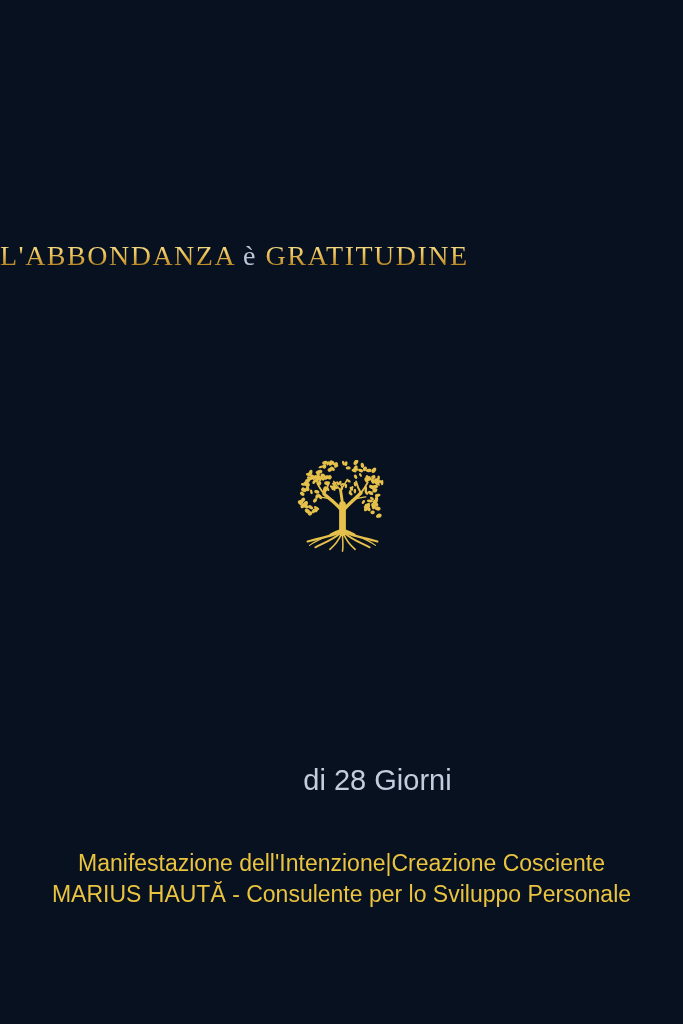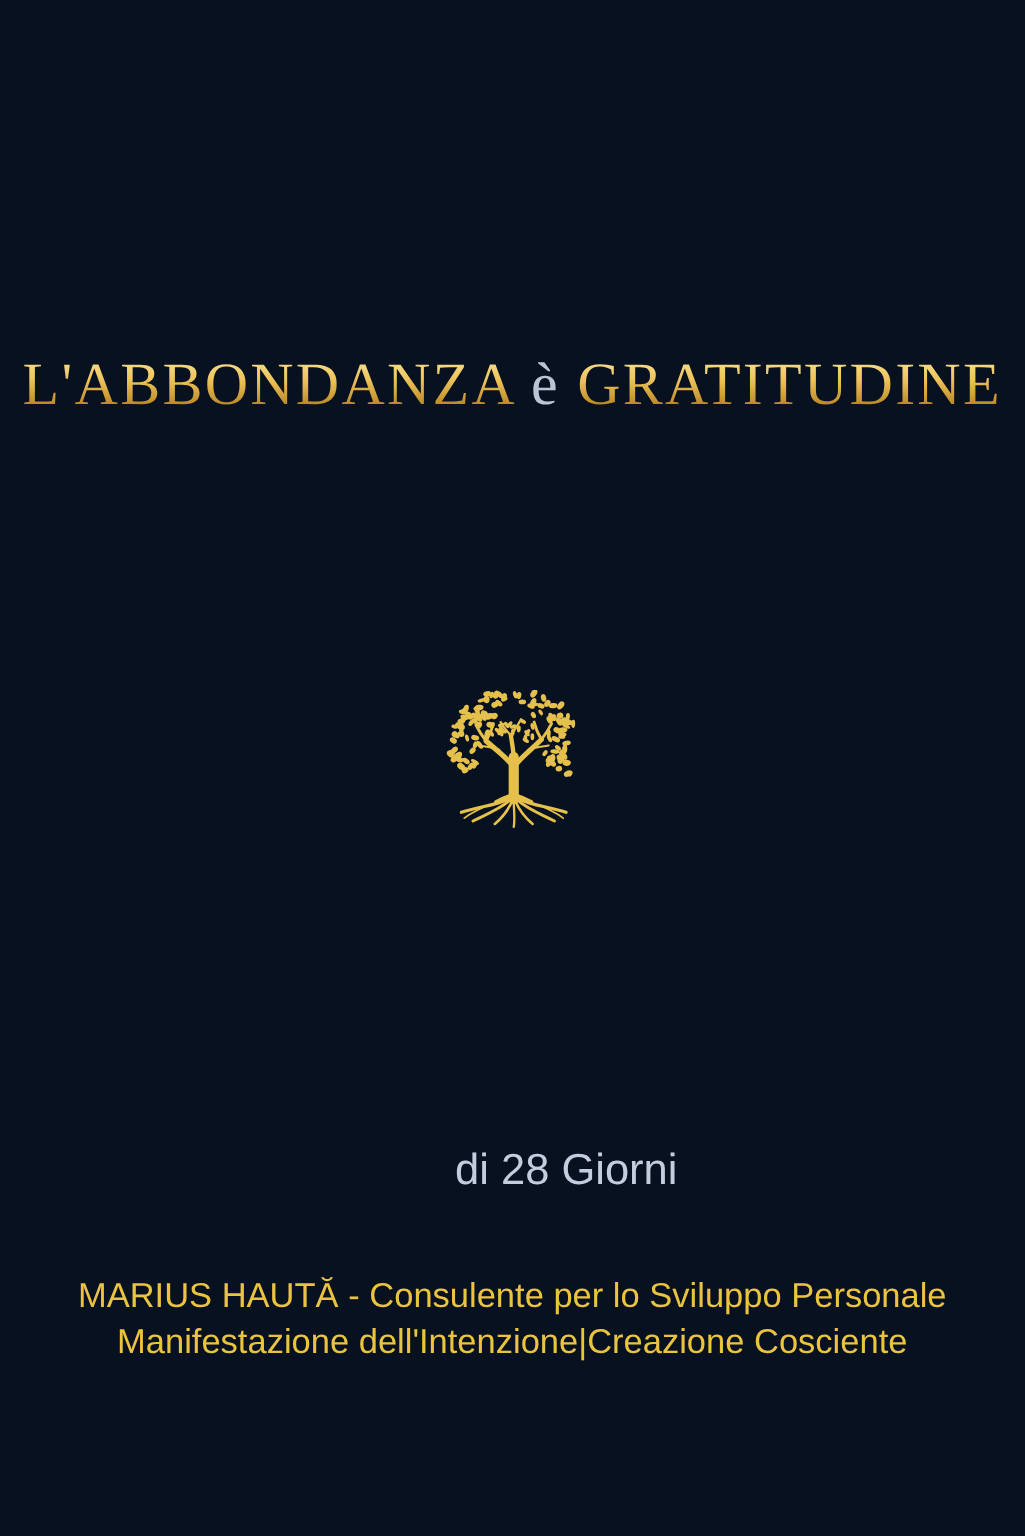--- a/index.html
+++ b/index.html
@@ -12,23 +12,22 @@
     overflow: hidden;
     font-family: "Liberation Sans", sans-serif;
     margin: 0 auto;
   }
   
   .title {
     position: absolute;
     top: 236px;
     left: 0;
     width: 100%;
-    text-align: center;
     font-family: "Liberation Serif", serif;
-    font-size: 40px;
+    font-size: 28px;
     letter-spacing: 1.5px;
     line-height: 40px;
     white-space: nowrap;
   }
   .gold-grad { color: #d9a92c; }
   @supports ((-webkit-background-clip: text) or (background-clip: text)) {
     .gold-grad {
       background: linear-gradient(180deg, #f8e9a0 5%, #eec35a 45%, #a87310 96%);
       -webkit-background-clip: text;
       background-clip: text;
@@ -251,17 +250,17 @@
         <ellipse cx="58.0" cy="32.9" rx="1.3" ry="2.4" transform="rotate(5 58.0 32.9)"></ellipse>
         <ellipse cx="47.3" cy="23.5" rx="1.3" ry="2.4" transform="rotate(36 47.3 23.5)"></ellipse>
         <ellipse cx="58.3" cy="34.6" rx="1.3" ry="2.4" transform="rotate(124 58.3 34.6)"></ellipse>
         <ellipse cx="34.7" cy="29.8" rx="1.3" ry="2.4" transform="rotate(147 34.7 29.8)"></ellipse>
       </g>
   </svg>
 
   <div class="subtitle-line subtitle-2">di 28 Giorni</div>
 
   <div class="author">
+    <div>Manifestazione dell'Intenzione|Creazione Cosciente</div>
     <div>MARIUS HAUTĂ - Consulente per lo Sviluppo Personale</div>
-    <div>Manifestazione dell'Intenzione|Creazione Cosciente</div>
   </div>
 
 </div>
 
 </body></html>

